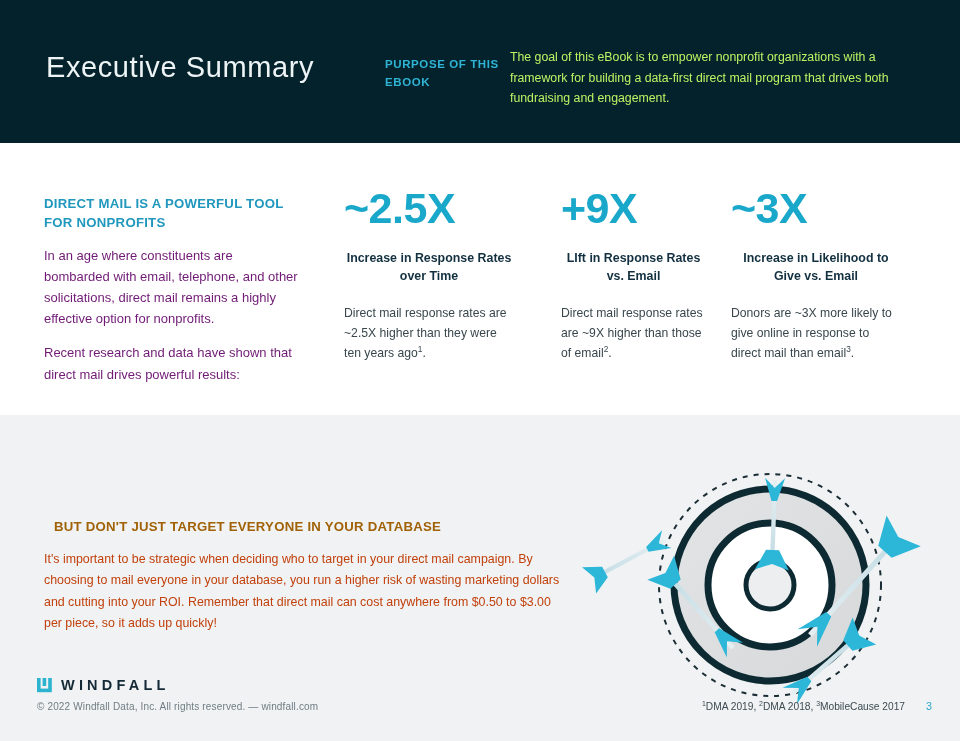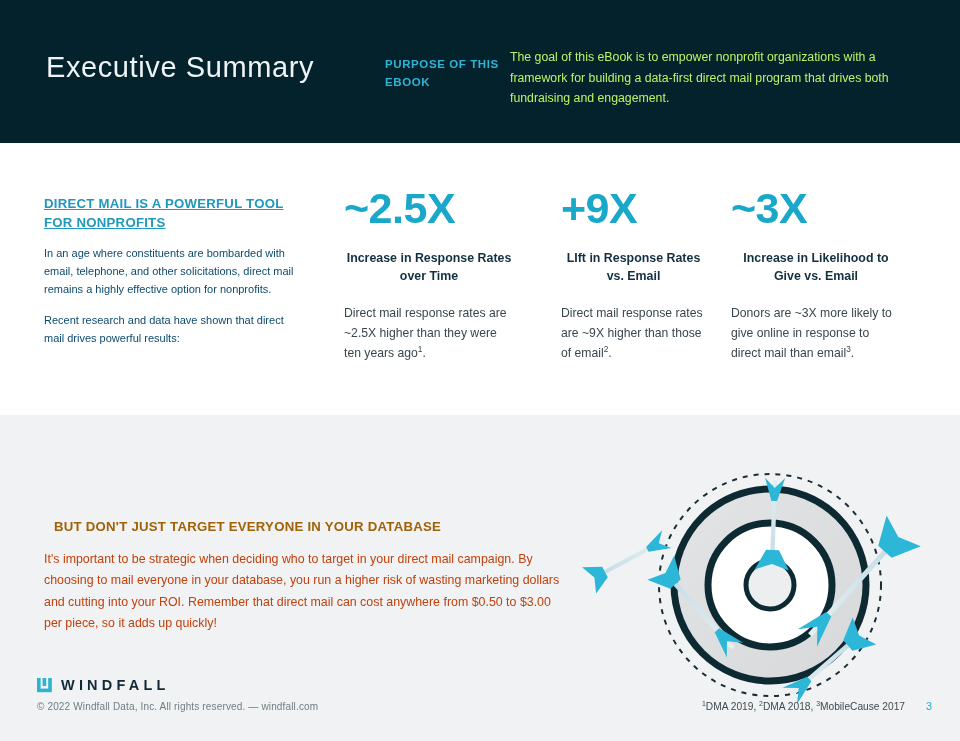--- a/index.html
+++ b/index.html
@@ -78,26 +78,25 @@
     width: 255px;
   }
   .section-head {
     font-size: 13.2px;
     font-weight: 700;
     letter-spacing: 0.25px;
     line-height: 1.45;
     color: #2097bd;
     text-transform: uppercase;
     margin: 0 0 13px 0;
-    text-decoration: underline;
   }
   .body-p {
-    font-size: 11px;
+    font-size: 13px;
     line-height: 1.62;
-    color: #0c4a6e;
+    color: #701a75;
     margin: 0 0 13px 0;
   }
   .body-p:last-child { margin-bottom: 8px; }
 
   .stat-col {
     position: absolute;
     top: 186px;
   }
   #stat-col-0 { left: 344px; width: 170px; }
   #stat-col-1 { left: 561px; width: 145px; }

